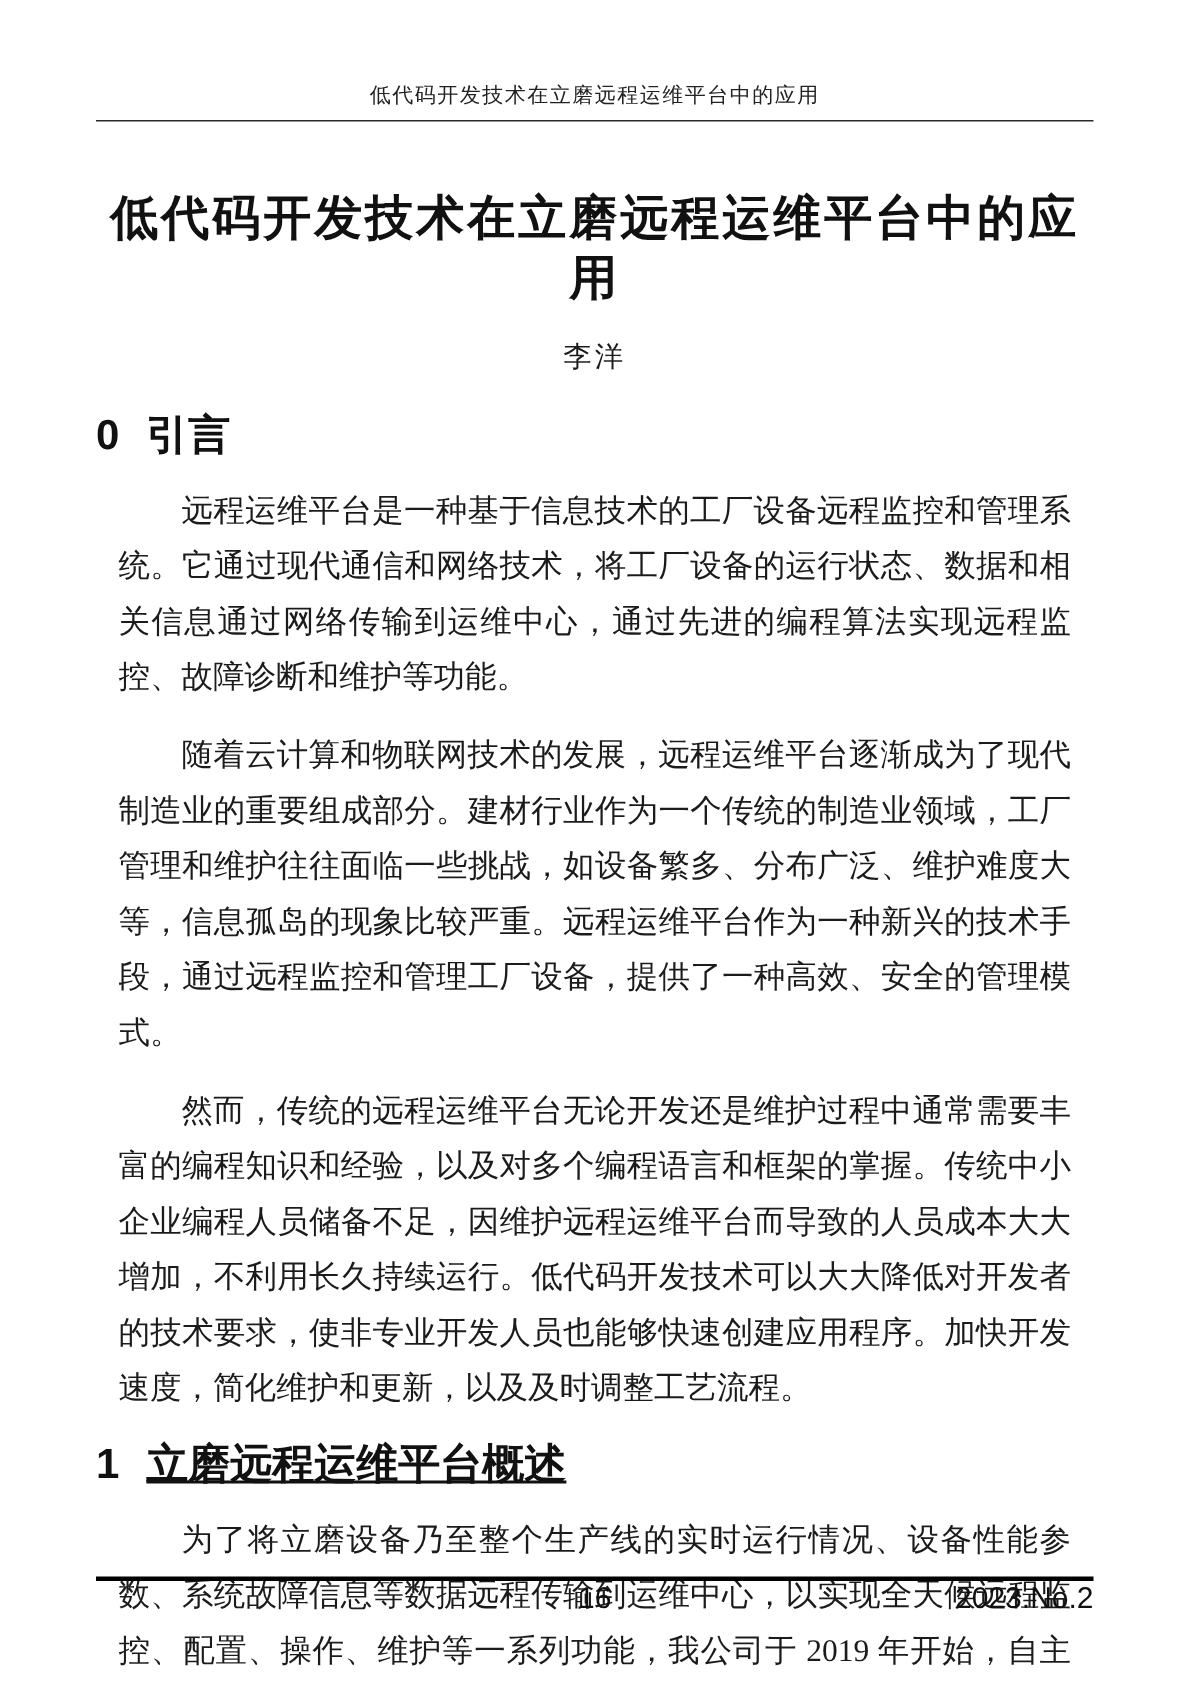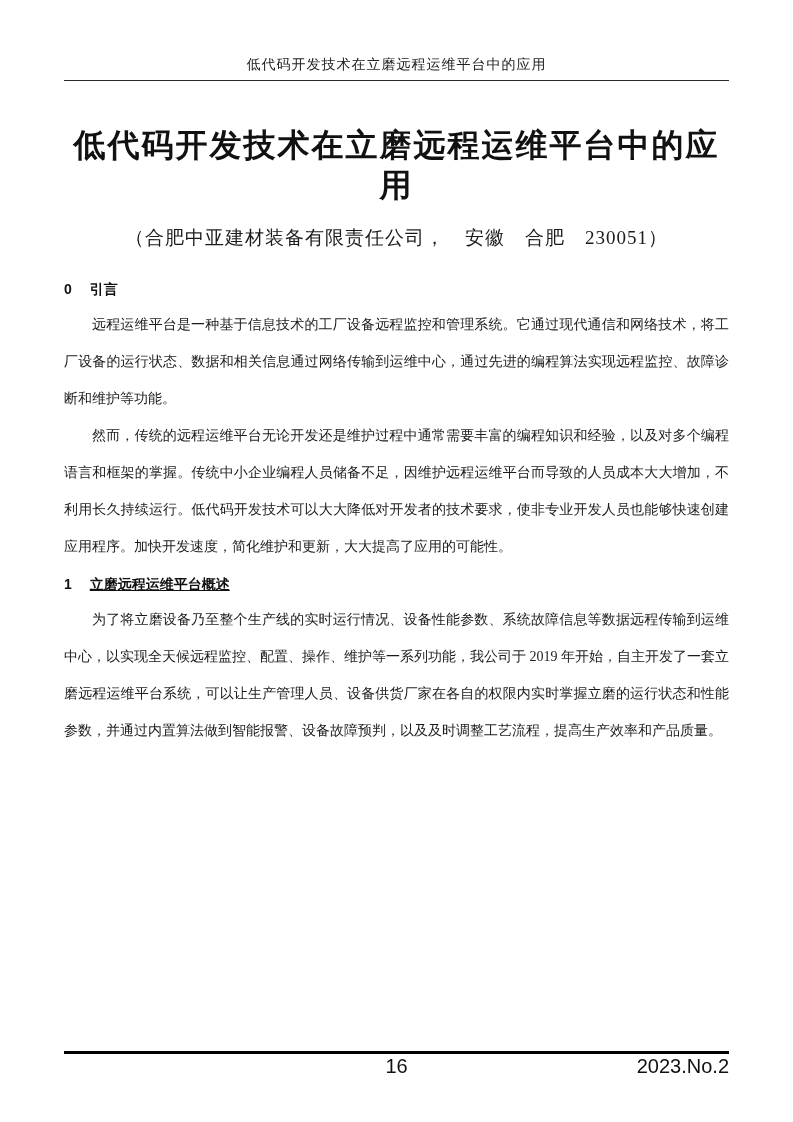--- a/index.html
+++ b/index.html
@@ -51,31 +51,31 @@
     text-align: center;
     font-size: 19px;
     line-height: 24px;
     letter-spacing: 1px;
   }
 
   .section-heading {
     margin-top: 22px;
     font-family: "Liberation Sans", "DejaVu Sans", sans-serif;
     font-weight: 700;
-    font-size: 14px;
+    font-size: 28px;
     line-height: 34px;
     color: #111;
   }
   .section-heading .sec-num { display: inline-block; margin-right: 18px; }
 
   .section-heading.second { margin-top: 2px; text-decoration: underline; }
 
   p.body-para {
-    margin: 0;
-    font-size: 14px;
+    margin: 15px;
+    font-size: 21px;
     line-height: 37px;
     text-align: justify;
     text-indent: 2em;
     color: #1b1b1b;
   }
 
   .footer {
     position: absolute;
     left: 64px;
     right: 64px;
@@ -105,31 +105,32 @@
 </head>
 <body>
 
 <div class="page">
   <div class="content">
 
     <div class="running-header">低代码开发技术在立磨远程运维平台中的应用</div>
 
     <h1 class="paper-title">低代码开发技术在立磨远程运维平台中的应用</h1>
 
+    <div class="author-line">李洋</div>
 
-    <div class="affiliation-line">（合肥中亚建材装备有限责任公司，　安徽　合肥　230051）</div>
 
     <div class="section-heading">
       <span class="sec-num">0</span><span>引言</span>
     </div>
 
     <p class="body-para">远程运维平台是一种基于信息技术的工厂设备远程监控和管理系统。它通过现代通信和网络技术，将工厂设备的运行状态、数据和相关信息通过网络传输到运维中心，通过先进的编程算法实现远程监控、故障诊断和维护等功能。</p>
 
+    <p class="body-para">随着云计算和物联网技术的发展，远程运维平台逐渐成为了现代制造业的重要组成部分。建材行业作为一个传统的制造业领域，工厂管理和维护往往面临一些挑战，如设备繁多、分布广泛、维护难度大等，信息孤岛的现象比较严重。远程运维平台作为一种新兴的技术手段，通过远程监控和管理工厂设备，提供了一种高效、安全的管理模式。</p>
 
-    <p class="body-para">然而，传统的远程运维平台无论开发还是维护过程中通常需要丰富的编程知识和经验，以及对多个编程语言和框架的掌握。传统中小企业编程人员储备不足，因维护远程运维平台而导致的人员成本大大增加，不利用长久持续运行。低代码开发技术可以大大降低对开发者的技术要求，使非专业开发人员也能够快速创建应用程序。加快开发速度，简化维护和更新，大大提高了应用的可能性。</p>
+    <p class="body-para">然而，传统的远程运维平台无论开发还是维护过程中通常需要丰富的编程知识和经验，以及对多个编程语言和框架的掌握。传统中小企业编程人员储备不足，因维护远程运维平台而导致的人员成本大大增加，不利用长久持续运行。低代码开发技术可以大大降低对开发者的技术要求，使非专业开发人员也能够快速创建应用程序。加快开发速度，简化维护和更新，以及及时调整工艺流程。</p>
 
     <div class="section-heading second">
       <span class="sec-num">1</span><span>立磨远程运维平台概述</span>
     </div>
 
     <p class="body-para">为了将立磨设备乃至整个生产线的实时运行情况、设备性能参数、系统故障信息等数据远程传输到运维中心，以实现全天候远程监控、配置、操作、维护等一系列功能，我公司于 2019 年开始，自主开发了一套立磨远程运维平台系统，可以让生产管理人员、设备供货厂家在各自的权限内实时掌握立磨的运行状态和性能参数，并通过内置算法做到智能报警、设备故障预判，以及及时调整工艺流程，提高生产效率和产品质量。</p>
 
   </div>
 
   <div class="footer">

